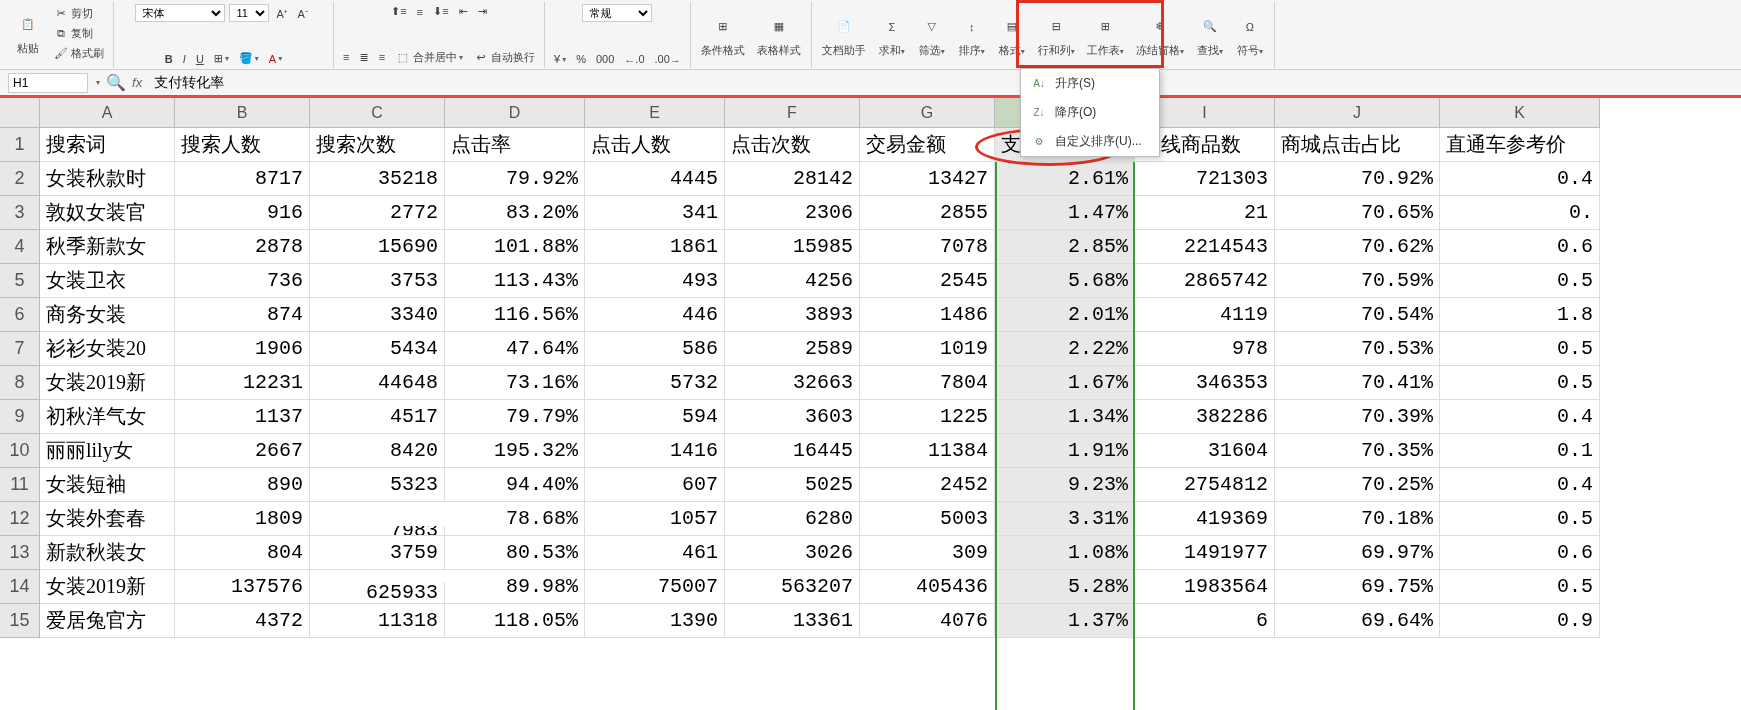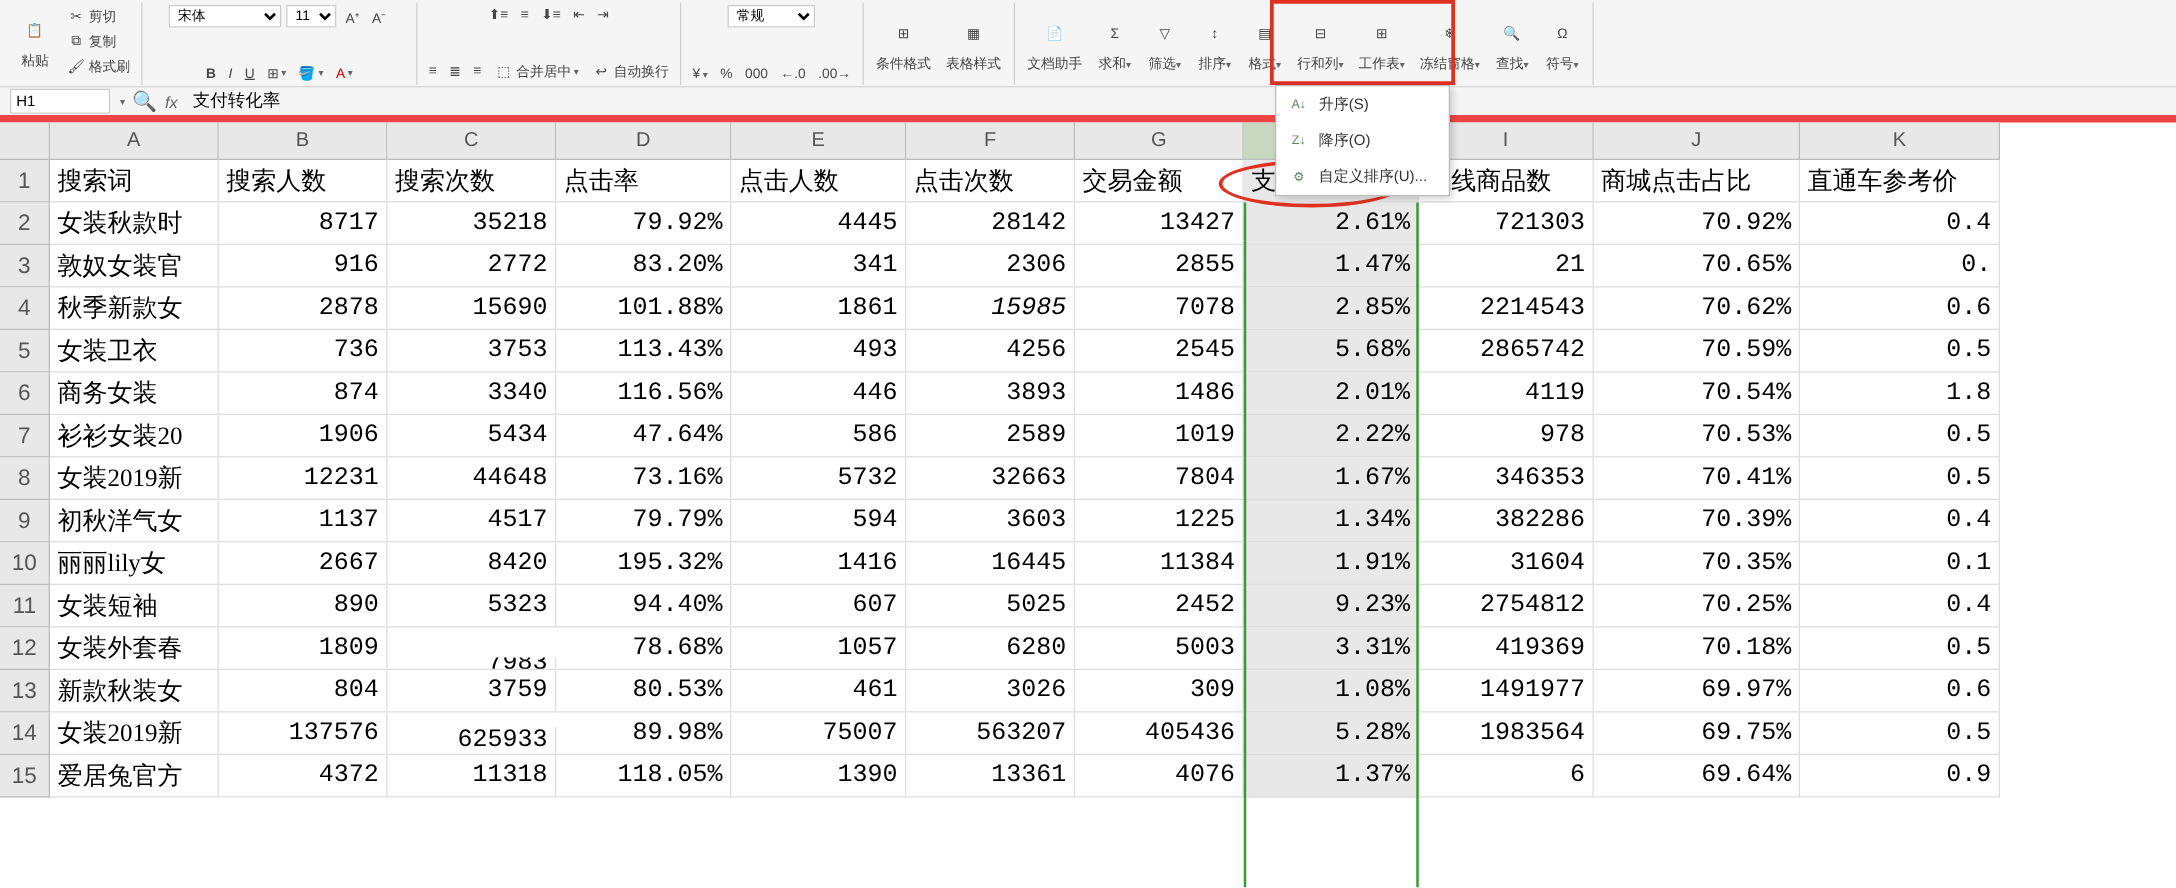--- a/index.html
+++ b/index.html
@@ -10,21 +10,21 @@
 .ribbon-group { display: flex; flex-direction: column; align-items: center; border-right: 1px solid #d0d0d0; padding: 2px 6px; height: 66px; justify-content: space-between; }
 .ribbon-row { display: flex; align-items: center; gap: 4px; }
 .rbtn { display: flex; align-items: center; gap: 2px; font-size: 11px; color: #444; padding: 1px 3px; cursor: pointer; white-space: nowrap; }
 .icon-box { width: 16px; height: 16px; display: inline-flex; align-items: center; justify-content: center; }
 .big-icon { width: 28px; height: 28px; }
 .vbtn { display: flex; flex-direction: column; align-items: center; font-size: 11px; color: #444; padding: 2px 4px; cursor: pointer; gap: 2px; }
 .dropdown-arrow { font-size: 8px; color: #666; }
 select, input[type=text] { font-size: 11px; border: 1px solid #ccc; padding: 1px 2px; background: #fff; }
 
 
-.formula-bar { height: 28px; background: #f5f5f5; border-bottom: 6px solid #ef4444; display: flex; align-items: center; padding: 2px 8px; gap: 8px; }
+.formula-bar { height: 28px; background: #f5f5f5; border-bottom: 3px solid #ef4444; display: flex; align-items: center; padding: 2px 8px; gap: 8px; }
 .name-box { width: 80px; font-size: 12px; border: 1px solid #ccc; padding: 2px 4px; background: #fff; }
 .fx-label { font-style: italic; font-size: 13px; color: #666; }
 .formula-input { flex: 1; font-size: 14px; border: none; background: transparent; padding: 2px 4px; }
 
 
 .grid-container { position: relative; }
 .corner { position: absolute; left: 0; top: 0; width: 40px; height: 30px; background: #e8e8e8; border-right: 1px solid #bbb; border-bottom: 1px solid #bbb; }
 .col-headers { position: absolute; left: 40px; top: 0; display: flex; height: 30px; }
 .col-header { background: #e8e8e8; border-right: 1px solid #bbb; border-bottom: 1px solid #bbb; display: flex; align-items: center; justify-content: center; font-size: 16px; color: #555; }
 .col-header.selected { background: #c8d8c0; }
@@ -292,21 +292,21 @@
         <div class="cell num" style="width: 140px;">21</div>
         <div class="cell num" style="width: 165px;">70.65%</div>
         <div class="cell num" style="width: 160px;">0.</div>
       </div>
       <div class="row">
         <div class="cell text" style="width: 135px;">秋季新款女</div>
         <div class="cell num" style="width: 135px;">2878</div>
         <div class="cell num" style="width: 135px;">15690</div>
         <div class="cell num" style="width: 140px;">101.88%</div>
         <div class="cell num" style="width: 140px;">1861</div>
-        <div class="cell num" style="width: 135px; font-style: italic;">15985</div>
+        <div class="cell num" style="width: 135px;">15985</div>
         <div class="cell num" style="width: 135px;">7078</div>
         <div class="cell num sel-col" style="width: 140px;">2.85%</div>
         <div class="cell num" style="width: 140px;">2214543</div>
         <div class="cell num" style="width: 165px;">70.62%</div>
         <div class="cell num" style="width: 160px;">0.6</div>
       </div>
       <div class="row">
         <div class="cell text" style="width: 135px;">女装卫衣</div>
         <div class="cell num" style="width: 135px;">736</div>
         <div class="cell num" style="width: 135px;">3753</div>

